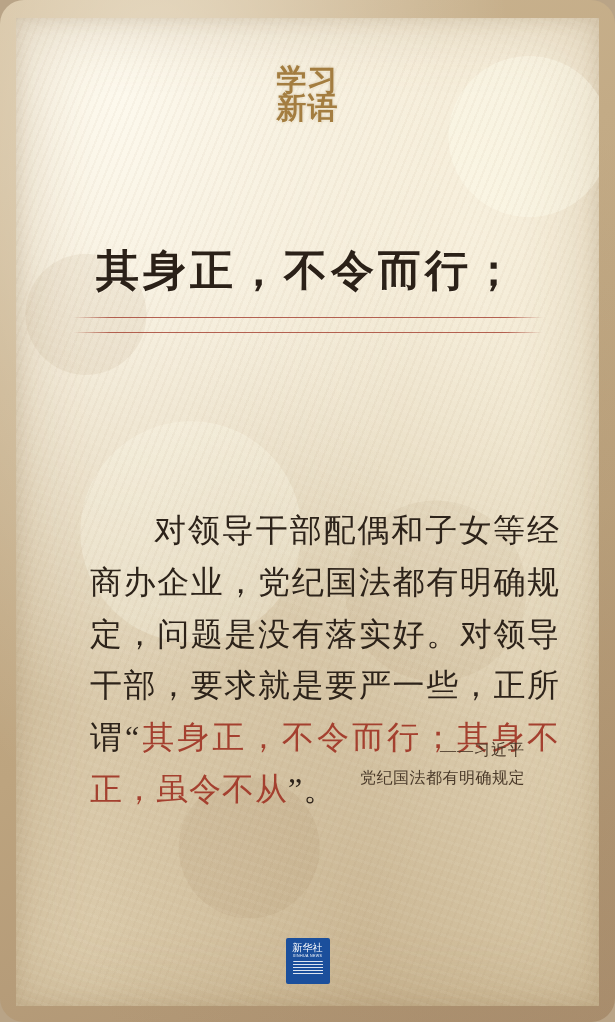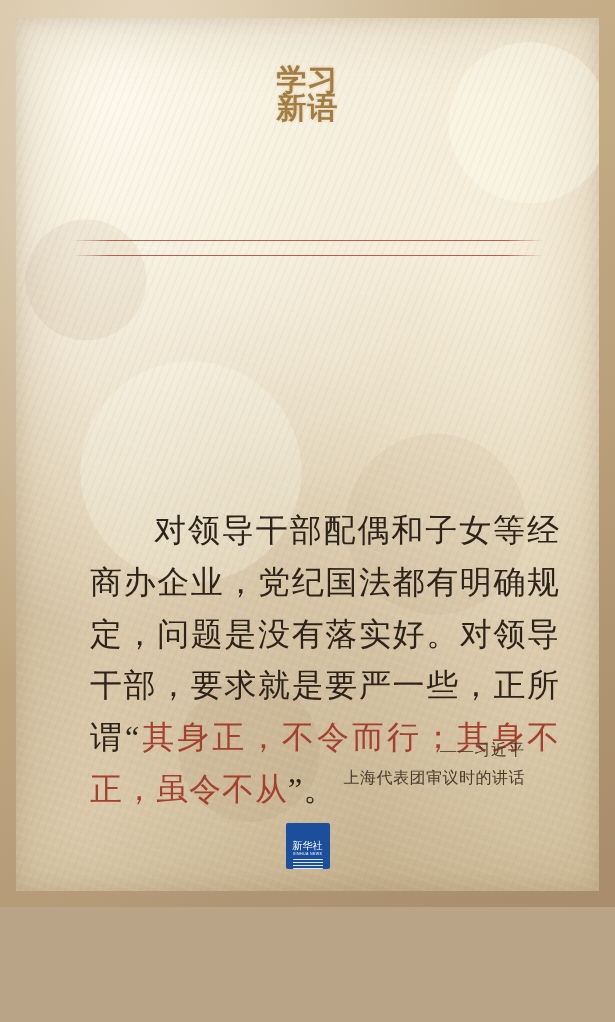--- a/index.html
+++ b/index.html
@@ -11,27 +11,28 @@
     width: 615px;
     height: 1022px;
     overflow: hidden;
     font-family: "Liberation Serif", "DejaVu Serif", serif;
   }
 
   
   .poster {
     position: relative;
     width: 615px;
-    height: 907px;
+    height: 1022px;
     box-sizing: border-box;
     padding: 18px 16px 16px 16px;
     background:
       radial-gradient(ellipse at 25% 12%, rgba(255,250,236,0.55), rgba(255,250,236,0) 55%),
       radial-gradient(ellipse at 85% 78%, rgba(150,120,86,0.22), rgba(150,120,86,0) 60%),
       linear-gradient(155deg, #cdb794 0%, #c3ab86 30%, #bda47f 60%, #ab9070 100%);
+    border-radius: 24px;
   }
 
   .sheet {
     position: relative;
     width: 100%;
     height: 100%;
     box-sizing: border-box;
     background:
       radial-gradient(ellipse at 18% 8%,  rgba(255,252,242,0.85), rgba(255,252,242,0) 48%),
       radial-gradient(ellipse at 78% 22%, rgba(255,250,235,0.55), rgba(255,250,235,0) 45%),
@@ -170,21 +171,21 @@
     left: 50%;
     transform: translateX(-50%);
     width: 44px;
     height: 46px;
     background: #1b4f9c;
     border-radius: 2px;
     display: flex;
     flex-direction: column;
     align-items: center;
     justify-content: flex-start;
-    padding-top: 16px;
+    padding-top: 3px;
     box-sizing: border-box;
     overflow: hidden;
   }
   .footer-logo .cn {
     color: #ffffff;
     font-size: 11px;
     line-height: 12px;
     letter-spacing: 0px;
     font-family: "Liberation Serif", "DejaVu Serif", serif;
     white-space: nowrap;
@@ -214,31 +215,34 @@
 
 <div class="poster">
   <div class="sheet">
     <div class="content">
 
       <div class="seal">
         <div class="seal-text">学习<br>新语</div>
       </div>
 
       <div class="headline">
+        <div class="headline-row">
+          <span class="headline-line">其身正，不令而行；</span>
+        </div>
         <div class="headline-rule"></div>
         <div class="headline-rule"></div>
       </div>
 
       <div class="body-block">
         <p class="body-text"><span>对领导干部配偶和子女等经商办企业，党纪国法都有明确规定，问题是没有落实好。对领导干部，要求就是要严一些，正所谓“</span><span class="accent">其身正，不令而行；其身不正，虽令不从</span><span>”。</span></p>
       </div>
 
       <div class="attrib">
         <div class="who">——习近平</div>
-        <div>上海代表团审议时的讲话</div>
+        <div>党纪国法都有明确规定</div>
       </div>
 
       <div class="footer-logo">
         <div class="cn">新华社</div>
         <div class="en">XINHUA NEWS</div>
         <div class="bars"></div>
       </div>
 
     </div>
   </div>

